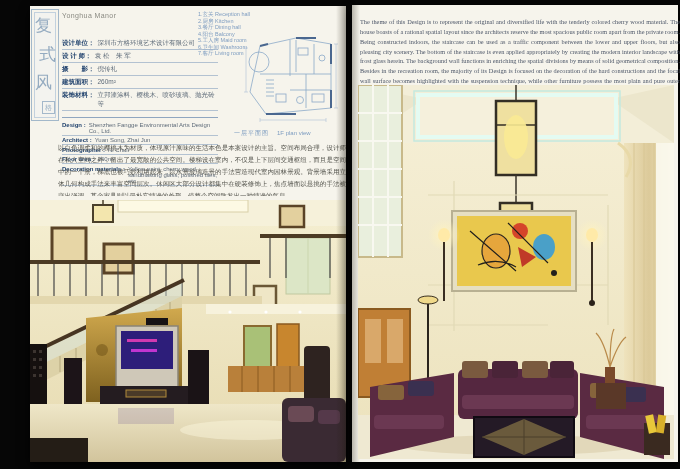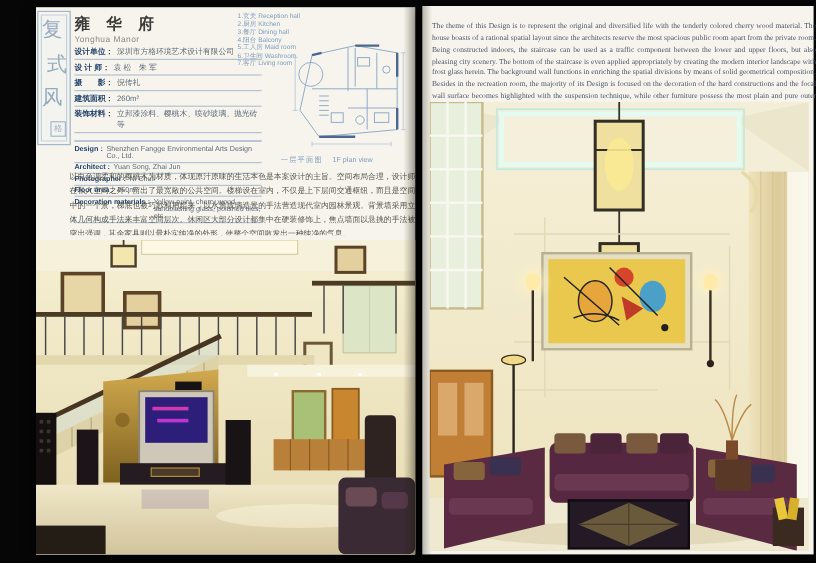--- a/index.html
+++ b/index.html
@@ -62,21 +62,20 @@
   <div class="page page-left">
 
     <div class="logo-box">
       <span class="logo-char lc1">复</span>
       <span class="logo-char lc2">式</span>
       <span class="logo-char lc3">风</span>
       <span class="logo-seal">格</span>
     </div>
 
     <div class="title-block">
-      <div class="title-cn">雍 华 府</div>
       <div class="title-en">Yonghua Manor</div>
     </div>
 
     <div class="info-table">
       <div class="row cn">
           <span class="lbl">设计单位：</span>
           <span class="val">深圳市方格环境艺术设计有限公司</span>
         </div>
       <div class="row cn">
           <span class="lbl">设 计 师：</span>

